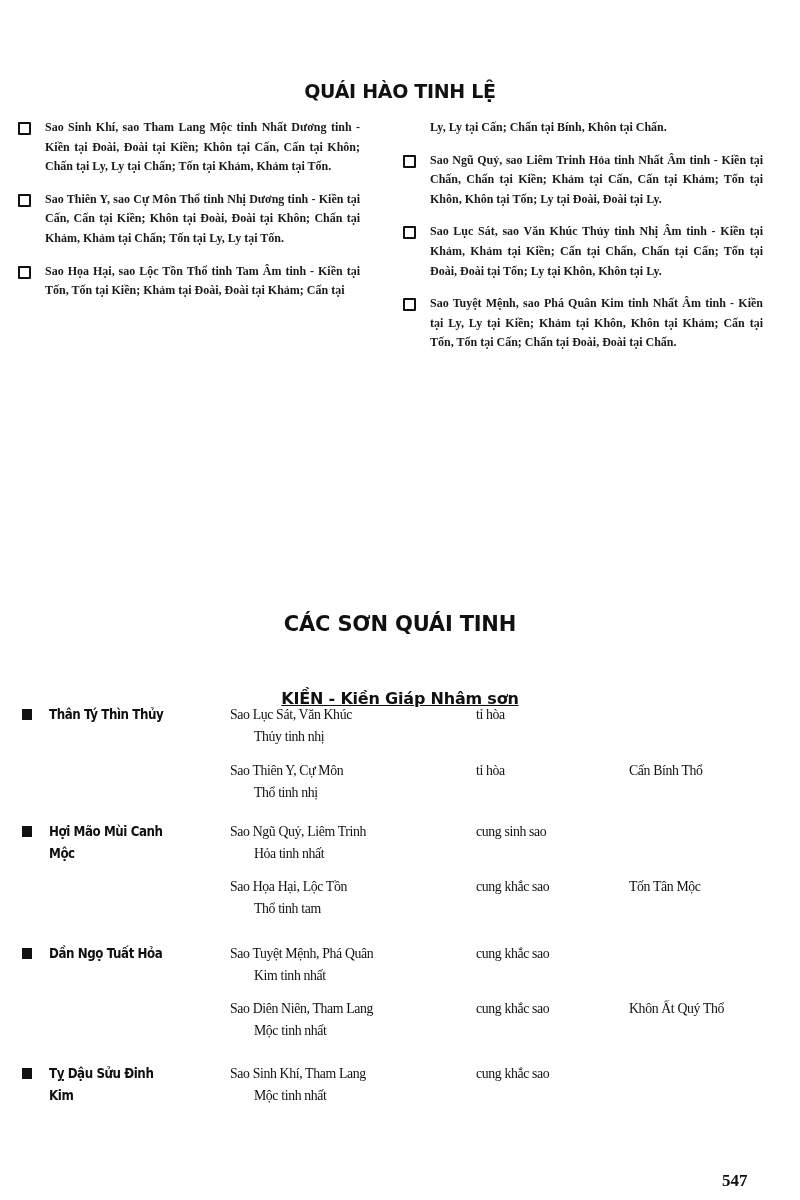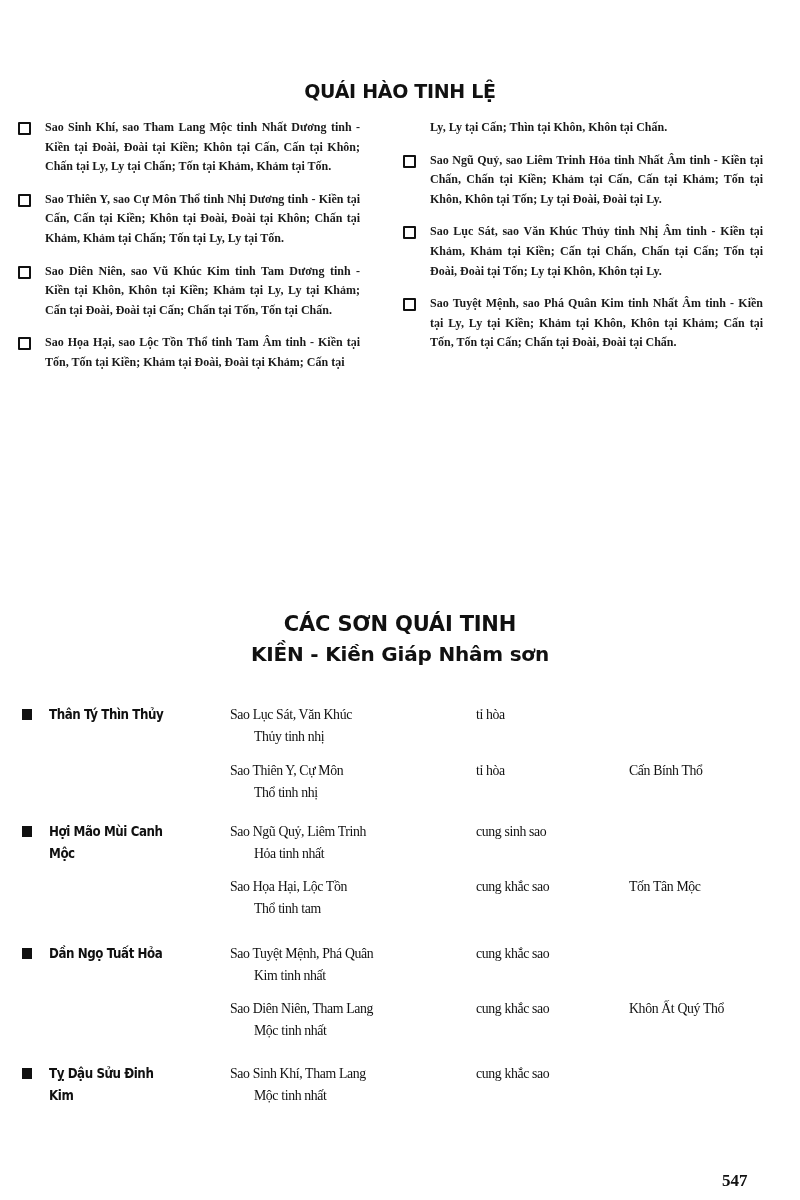--- a/index.html
+++ b/index.html
@@ -8,21 +8,21 @@
       position: relative; overflow: hidden;
       font-family: "DejaVu Serif", "Liberation Serif", serif;
     }
     .title {
       position: absolute; left: 0; width: 800px; text-align: center;
       font-family: "DejaVu Sans", "Liberation Sans", sans-serif;
       font-weight: bold; color: #111; margin-top: 14px;
     }
     .t1 { top: 66px; font-size: 19px; letter-spacing: -0.3px; }
     .t2 { top: 598px; font-size: 21px; letter-spacing: -0.2px; }
-    .t3 { top: 628px; font-size: 20px; letter-spacing: -0.2px; }
+    .t3 { top: 675px; font-size: 16px; letter-spacing: -0.2px; text-decoration: underline; }
 
     .col {
       position: absolute; top: 118px; width: 342px;
     }
     .col.left { left: 18px; }
     .col.right { left: 403px; width: 360px; }
     .para {
       position: relative; padding-left: 27px; margin-bottom: 13px;
       font-family: "Liberation Serif", "DejaVu Serif", serif;
       font-size: 12px; line-height: 19.6px; text-align: justify; font-weight: bold;
@@ -80,31 +80,27 @@
     <div class="para">
       <span class="box"></span>
       <span>Sao Sinh Khí, sao Tham Lang Mộc tinh Nhất Dương tinh - Kiền tại Đoài, Đoài tại Kiền; Khôn tại Cấn, Cấn tại Khôn; Chấn tại Ly, Ly tại Chấn; Tốn tại Khảm, Khảm tại Tốn.</span>
     </div>
     <div class="para">
       <span class="box"></span>
       <span>Sao Thiên Y, sao Cự Môn Thổ tinh Nhị Dương tinh - Kiền tại Cấn, Cấn tại Kiền; Khôn tại Đoài, Đoài tại Khôn; Chấn tại Khảm, Khảm tại Chấn; Tốn tại Ly, Ly tại Tốn.</span>
     </div>
     <div class="para">
       <span class="box"></span>
-      <span>Sao Diên Niên, sao Vũ Khúc Kim tinh Tam Dương tinh - Kiền tại Khôn, Khôn tại Kiền; Khảm tại Ly, Ly tại Khảm; Cấn tại Đoài, Đoài tại Cấn; Chấn tại Tốn, Tốn tại Chấn.</span>
-    </div>
-    <div class="para">
-      <span class="box"></span>
       <span>Sao Họa Hại, sao Lộc Tồn Thổ tinh Tam Âm tinh - Kiền tại Tốn, Tốn tại Kiền; Khảm tại Đoài, Đoài tại Khảm; Cấn tại</span>
     </div>
   </div>
 
   <div class="col right">
     <div class="para cont">
-      <span>Ly, Ly tại Cấn; Thìn tại Khôn, Khôn tại Chấn.</span>
+      <span>Ly, Ly tại Cấn; Chấn tại Bính, Khôn tại Chấn.</span>
     </div>
     <div class="para">
       <span class="box"></span>
       <span>Sao Ngũ Quỷ, sao Liêm Trinh Hỏa tinh Nhất Âm tinh - Kiền tại Chấn, Chấn tại Kiền; Khảm tại Cấn, Cấn tại Khảm; Tốn tại Khôn, Khôn tại Tốn; Ly tại Đoài, Đoài tại Ly.</span>
     </div>
     <div class="para">
       <span class="box"></span>
       <span>Sao Lục Sát, sao Văn Khúc Thủy tinh Nhị Âm tinh - Kiền tại Khảm, Khảm tại Kiền; Cấn tại Chấn, Chấn tại Cấn; Tốn tại Đoài, Đoài tại Tốn; Ly tại Khôn, Khôn tại Ly.</span>
     </div>
     <div class="para">

